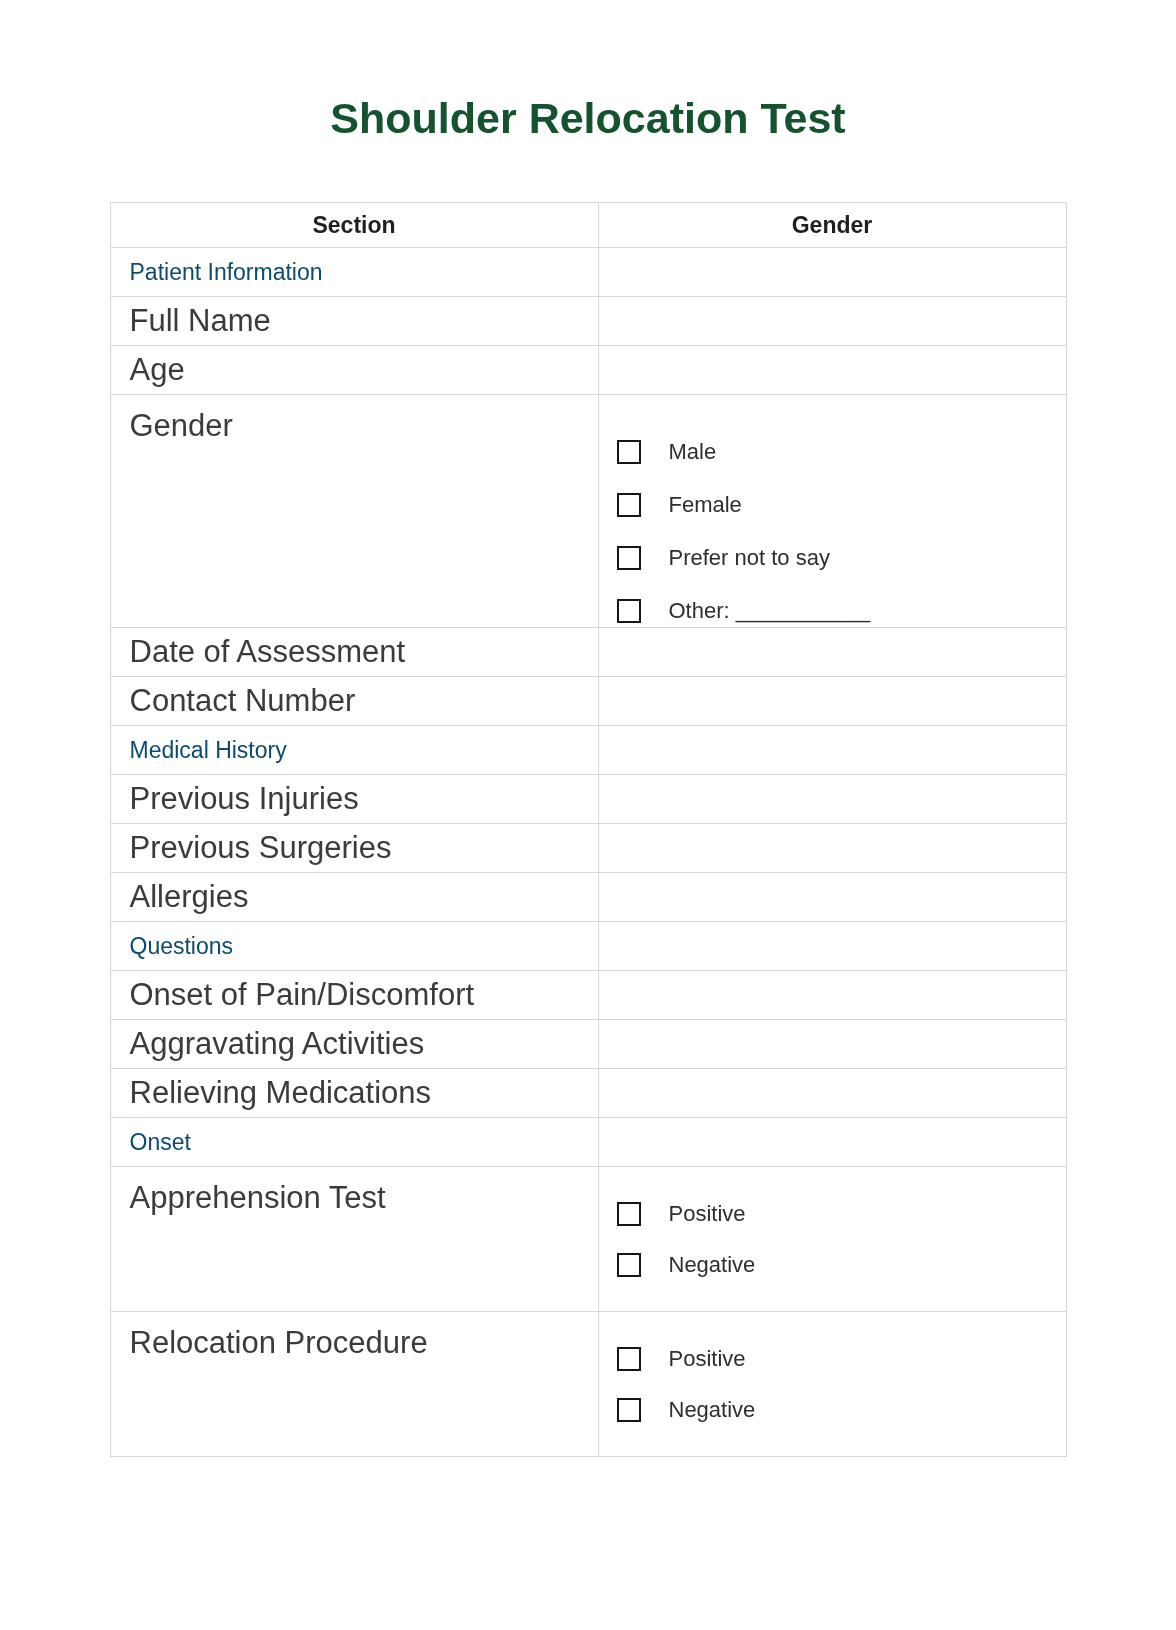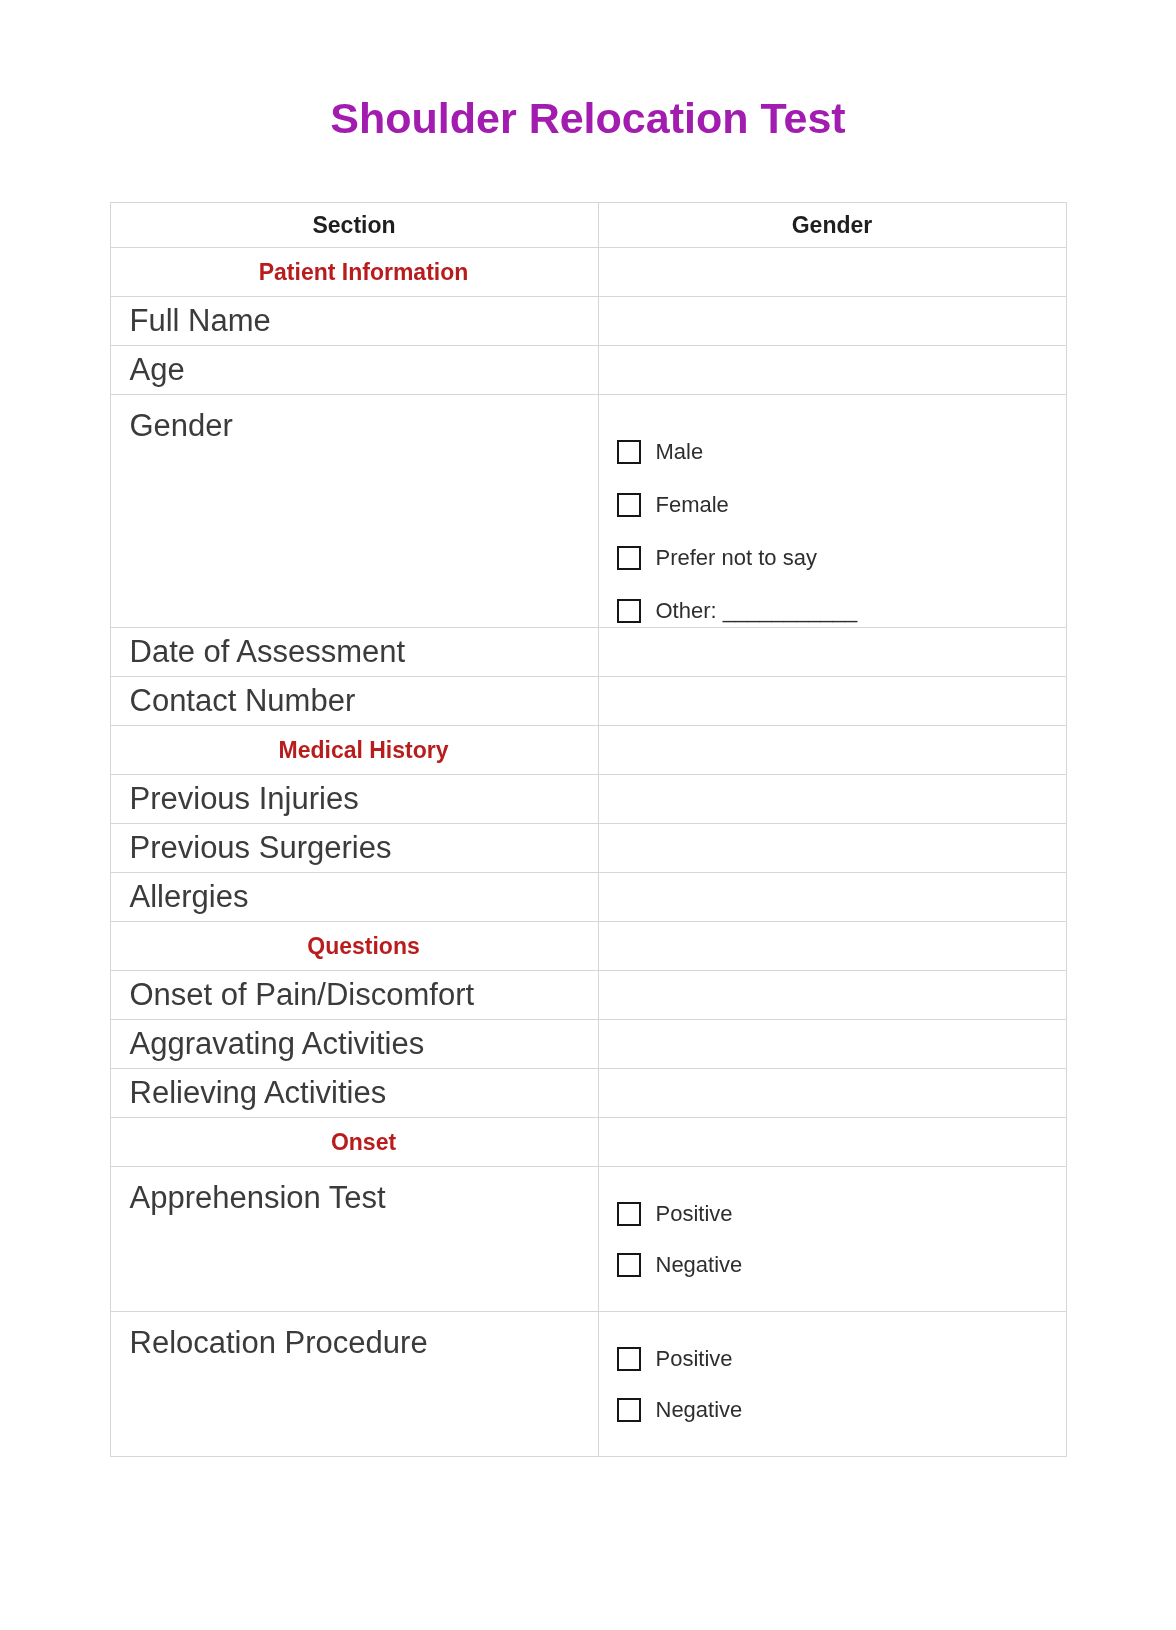--- a/index.html
+++ b/index.html
@@ -16,21 +16,21 @@
     background: #ffffff;
     overflow: hidden;
   }
   .page-title {
     margin: 0;
     padding-top: 97px;
     text-align: center;
     font-size: 43px;
     line-height: 1.0;
     font-weight: 700;
-    color: #a21caf;
+    color: #14532d;
     letter-spacing: 0px;
   }
   table.form-table {
     border-collapse: collapse;
     table-layout: fixed;
     width: 956px;
     margin: 62px auto 0 auto;
     background: #ffffff;
   }
   .form-table th,
@@ -50,38 +50,37 @@
   tr.row td { height: 49px; }
   td.cell-label {
     padding-left: 19px;
     text-align: left;
     vertical-align: middle;
     font-size: 31px;
     color: #3b3b3b;
   }
   tr.section td.cell-label {
     font-size: 23px;
-    font-weight: 700;
-    color: #b91c1c;
-    text-align: center;
+    font-weight: 400;
+    color: #0c4a6e;
   }
   tr.options td { vertical-align: top; }
   tr.options td.cell-label { padding-top: 13px; }
   tr.gender td { height: 233px; }
   tr.test td { height: 145px; }
   .options-stack {
     display: flex;
     flex-direction: column;
   }
   tr.gender .options-stack { padding: 44px 0 0 18px; gap: 27px; }
   tr.test .options-stack { padding: 34px 0 0 18px; gap: 25px; }
   .option {
     display: flex;
     align-items: center;
-    gap: 15px;
+    gap: 28px;
   }
   .checkbox {
     flex: none;
     width: 24px;
     height: 24px;
     border: 2.5px solid #161616;
     background: #ffffff;
   }
   .option-label {
     font-size: 22px;
@@ -172,21 +171,21 @@
         </tr>
         <tr class="row field">
           <td class="cell-label"><span>Onset of Pain/Discomfort</span></td>
           <td class="cell-details"></td>
         </tr>
         <tr class="row field">
           <td class="cell-label"><span>Aggravating Activities</span></td>
           <td class="cell-details"></td>
         </tr>
         <tr class="row field">
-          <td class="cell-label"><span>Relieving Activities</span></td>
+          <td class="cell-label"><span>Relieving Medications</span></td>
           <td class="cell-details"></td>
         </tr>
         <tr class="row section">
           <td class="cell-label"><span>Onset</span></td>
           <td class="cell-details"></td>
         </tr>
         <tr class="row options test">
           <td class="cell-label"><span>Apprehension Test</span></td>
           <td class="cell-details">
             <div class="options-stack">

